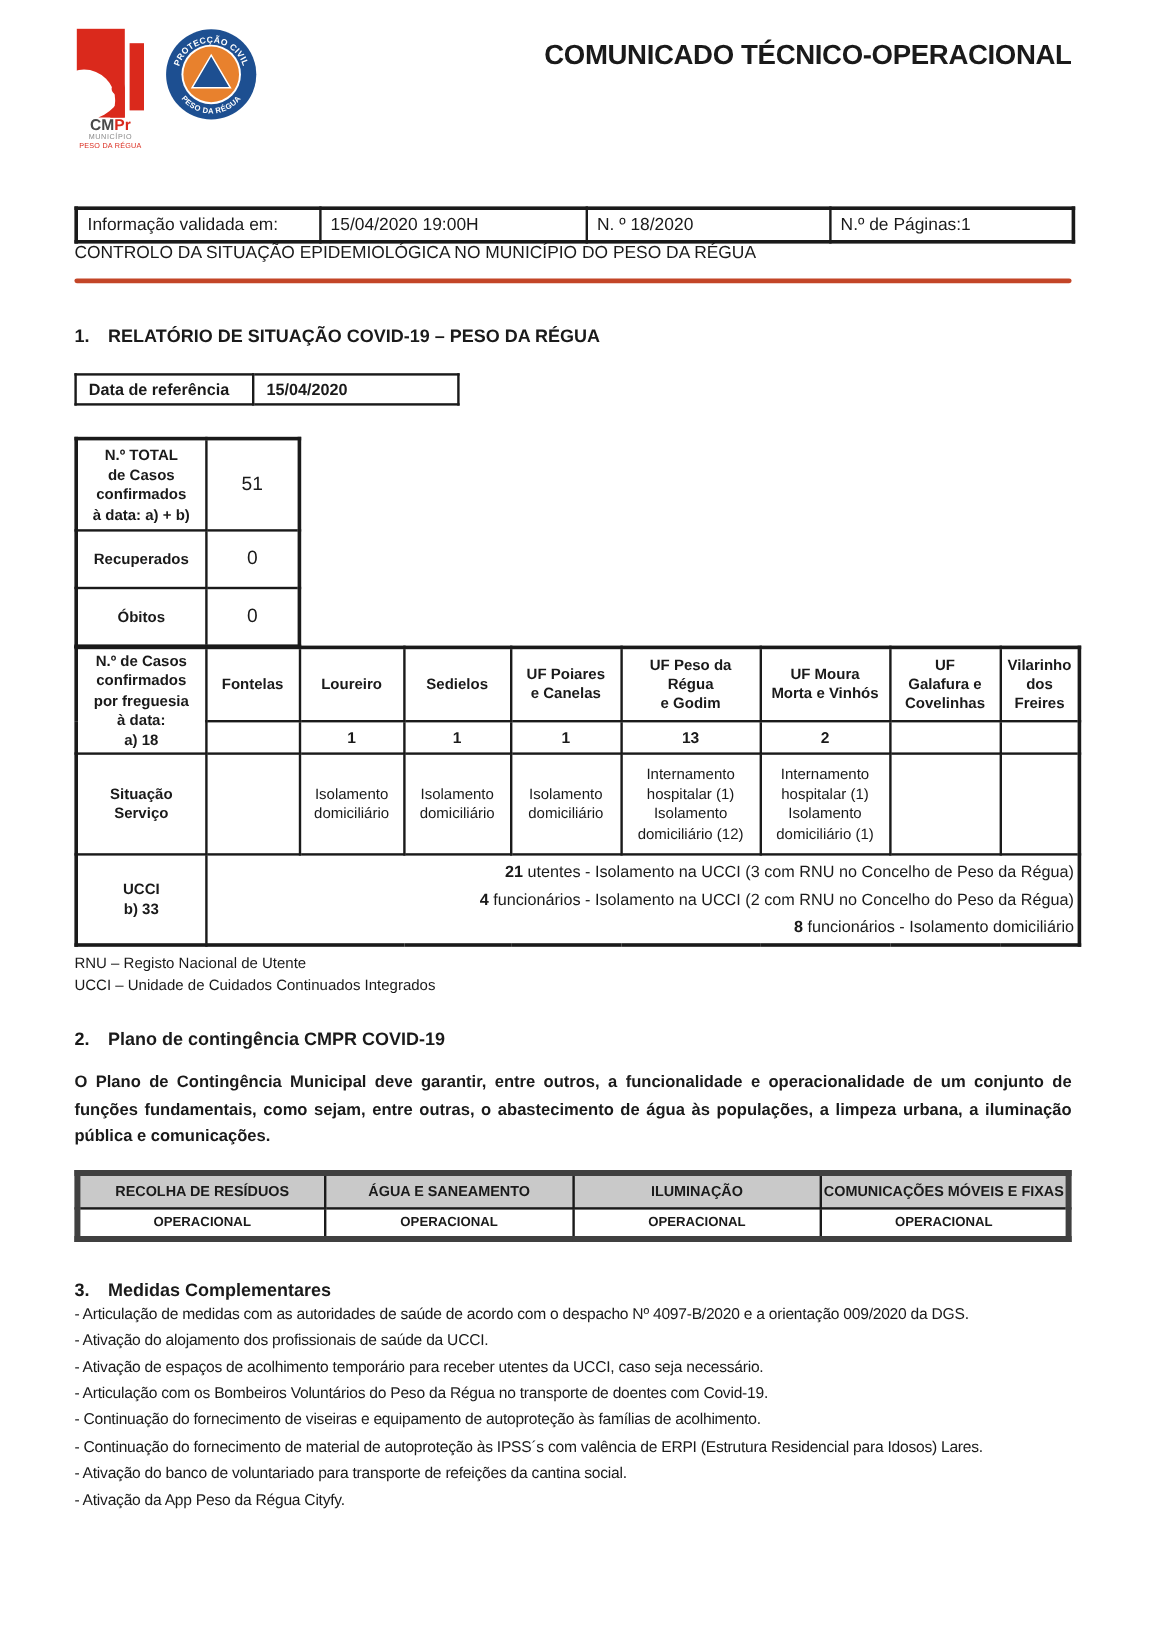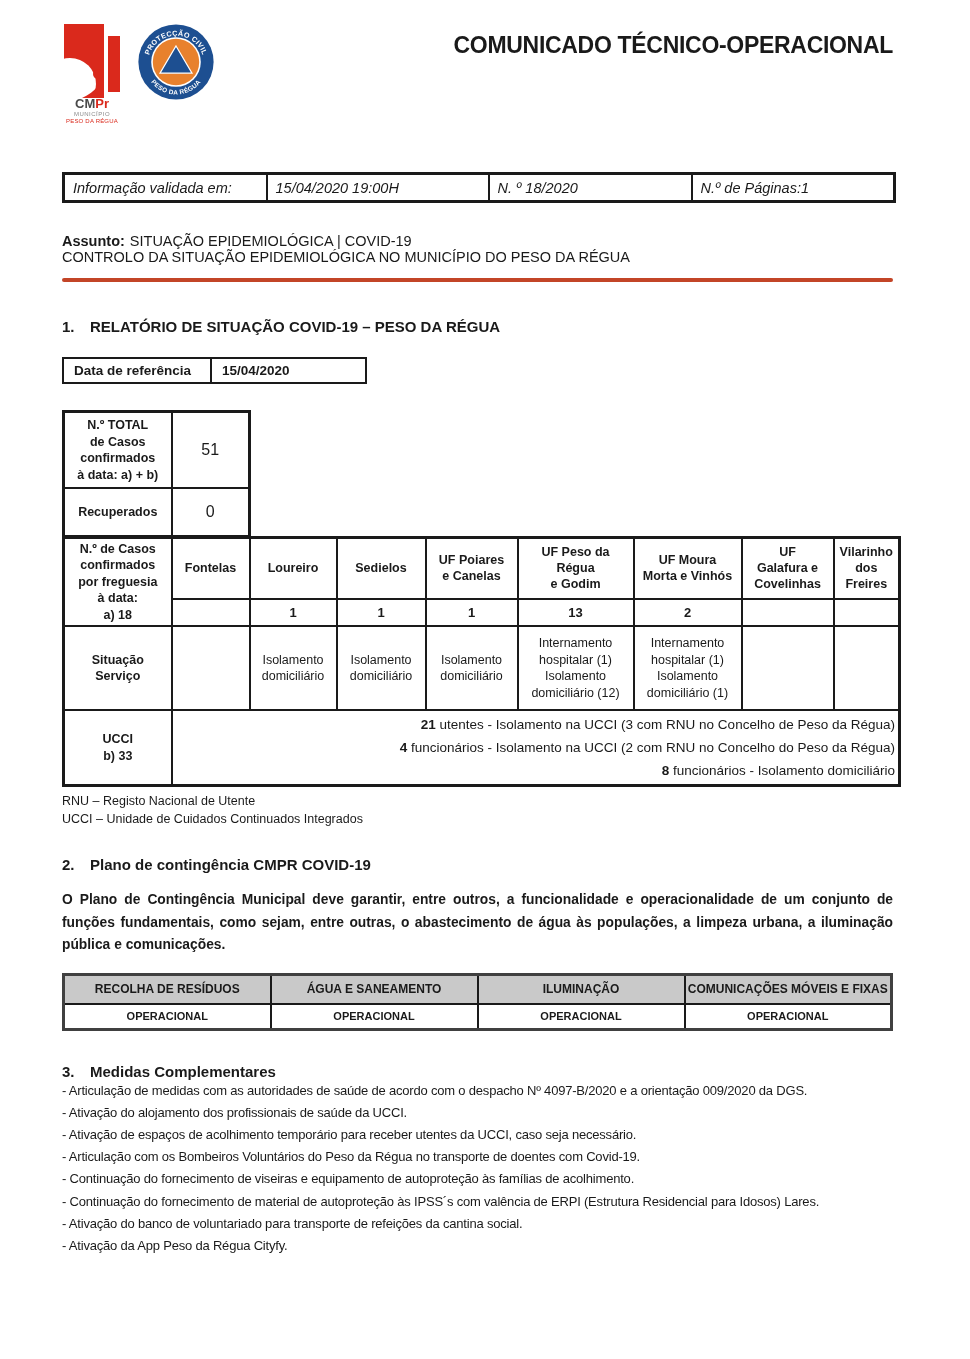--- a/index.html
+++ b/index.html
@@ -14,40 +14,40 @@
   .header { display:flex; justify-content:space-between; align-items:flex-start;
             padding-top:22px; height:148px; }
   .logos { display:flex; gap:12px; align-items:flex-start; }
   .title-block { text-align:right; padding-top:10px; width:470px; }
   .doc-title { font-size:23px; font-weight:bold; letter-spacing:-0.3px; white-space:nowrap; }
   .doc-subtitle { font-size:16.5px; margin-top:31px; }
 
   
   .info-table { width:100%; border-collapse:collapse; table-layout:fixed;
                 border:3px solid #1a1a1a; margin-top:24px; }
-  .info-table td { border:2px solid #1a1a1a; font-size:14.5px; padding:4px 8px; height:28px;font-style:italic; }
+  .info-table td { border:2px solid #1a1a1a; font-size:14.5px; padding:4px 8px; height:28px; }
 
   
   .subject { margin-top:30px; font-size:14.5px; }
   .subject .lbl { font-weight:bold; margin-right:5px; }
   .subject-line2 { font-size:14.5px; }
   .red-rule { margin-top:13px; height:4px; background:var(--accent-red); border-radius:2px; }
 
   
   .sec-heading { font-weight:bold; font-size:15px; display:flex; }
   .sec-num { width:28px; flex:0 0 28px; }
   .mt-sec1 { margin-top:36px; }
   .mt-sec2 { margin-top:28px; }
   .mt-sec3 { margin-top:32px; }
 
   
   .ref-table { margin-top:22px; border-collapse:collapse; border:2px solid #1a1a1a; }
   .ref-table td { border:2px solid #1a1a1a; font-weight:bold; font-size:13.5px; padding:4px 10px; }
   .ref-table td.c1 { width:148px; }
-  .ref-table td.c2 { width:155px; }
+  .ref-table td.c2 { width:171px; }
 
   
   .t-totals { margin-top:26px; border-collapse:collapse; table-layout:fixed;
               width:186px; border:3px solid #1a1a1a; }
   .t-totals td { border:2px solid #1a1a1a; }
   .t-main { border-collapse:collapse; table-layout:fixed; width:836px;
             border:3px solid #1a1a1a; margin-top:-2px; }
   .t-main td { border:2px solid #1a1a1a; padding:2px 3px; vertical-align:middle; }
   .cell-label { font-weight:bold; font-size:12.5px; text-align:center;
                 white-space:pre-line; line-height:16.5px; padding:4px 2px; }
@@ -57,21 +57,21 @@
   .cell-count { font-weight:bold; font-size:13px; text-align:center; height:25px; }
   .cell-clinical { font-size:12.5px; text-align:center; white-space:pre-line;
                    line-height:16.5px; height:84px; }
   .ucci-label { height:70px; }
   .ucci-cell { font-size:13.5px; padding:4px 10px; line-height:23px; text-align:right; }
   .footnotes { margin-top:6px; font-size:12.5px; line-height:17.5px; }
 
   
   .paragraph { margin-top:16px; font-size:13.8px; line-height:22.5px; text-align:justify;font-weight:bold; }
   .services-table { margin-top:16px; width:100%; border-collapse:collapse;
-                    table-layout:fixed; border:3px solid #404040;padding-left:24px; }
+                    table-layout:fixed; border:5px solid #404040;padding-left:24px; }
   .services-table td { border:2px solid #1a1a1a; text-align:center; }
   .svc-head { background:var(--header-gray); font-weight:bold; font-size:12px; height:30px; }
   .svc-status { font-weight:bold; font-size:11px; height:25px; }
 
   
   .measures { font-size:13px; letter-spacing:-0.2px; }
   .measure-item { line-height:22.2px; }
 </style>
 </head>
 <body>
@@ -128,23 +128,20 @@
       <tbody>
           <tr>
         <td>Informação validada em:</td>
         <td>15/04/2020 19:00H</td>
         <td>N. º 18/2020</td>
         <td>N.º de Páginas:1</td>
       </tr>
     </tbody>
       </table>
 
-    <div class="subject">
-      <span class="lbl">Assunto:</span><span>SITUAÇÃO EPIDEMIOLÓGICA | COVID-19</span>
-    </div>
     <div class="subject-line2">CONTROLO DA SITUAÇÃO EPIDEMIOLÓGICA NO MUNICÍPIO DO PESO DA RÉGUA</div>
     <div class="red-rule"></div>
 
     <div class="sec-heading mt-sec1">
       <span class="sec-num">1.</span>
       <span>RELATÓRIO DE SITUAÇÃO COVID-19 – PESO DA RÉGUA</span>
     </div>
 
     <table class="ref-table">
       <tbody>
@@ -163,20 +160,24 @@
       <tbody>
           <tr>
         <td class="cell-label" style="height:72px">N.º TOTAL
 de Casos
 confirmados
 à data:  a) + b)</td>
         <td class="cell-value">51</td>
       </tr>
       <tr>
         <td class="cell-label" style="height:48px">Recuperados</td>
+        <td class="cell-value">0</td>
+      </tr>
+      <tr>
+        <td class="cell-label" style="height:48px">Óbitos</td>
         <td class="cell-value">0</td>
       </tr>
     </tbody>
       </table>
 
     <table class="t-main">
       <colgroup>
         <col style="width:108px">
           <col style="width:78px">
           <col style="width:87px">

